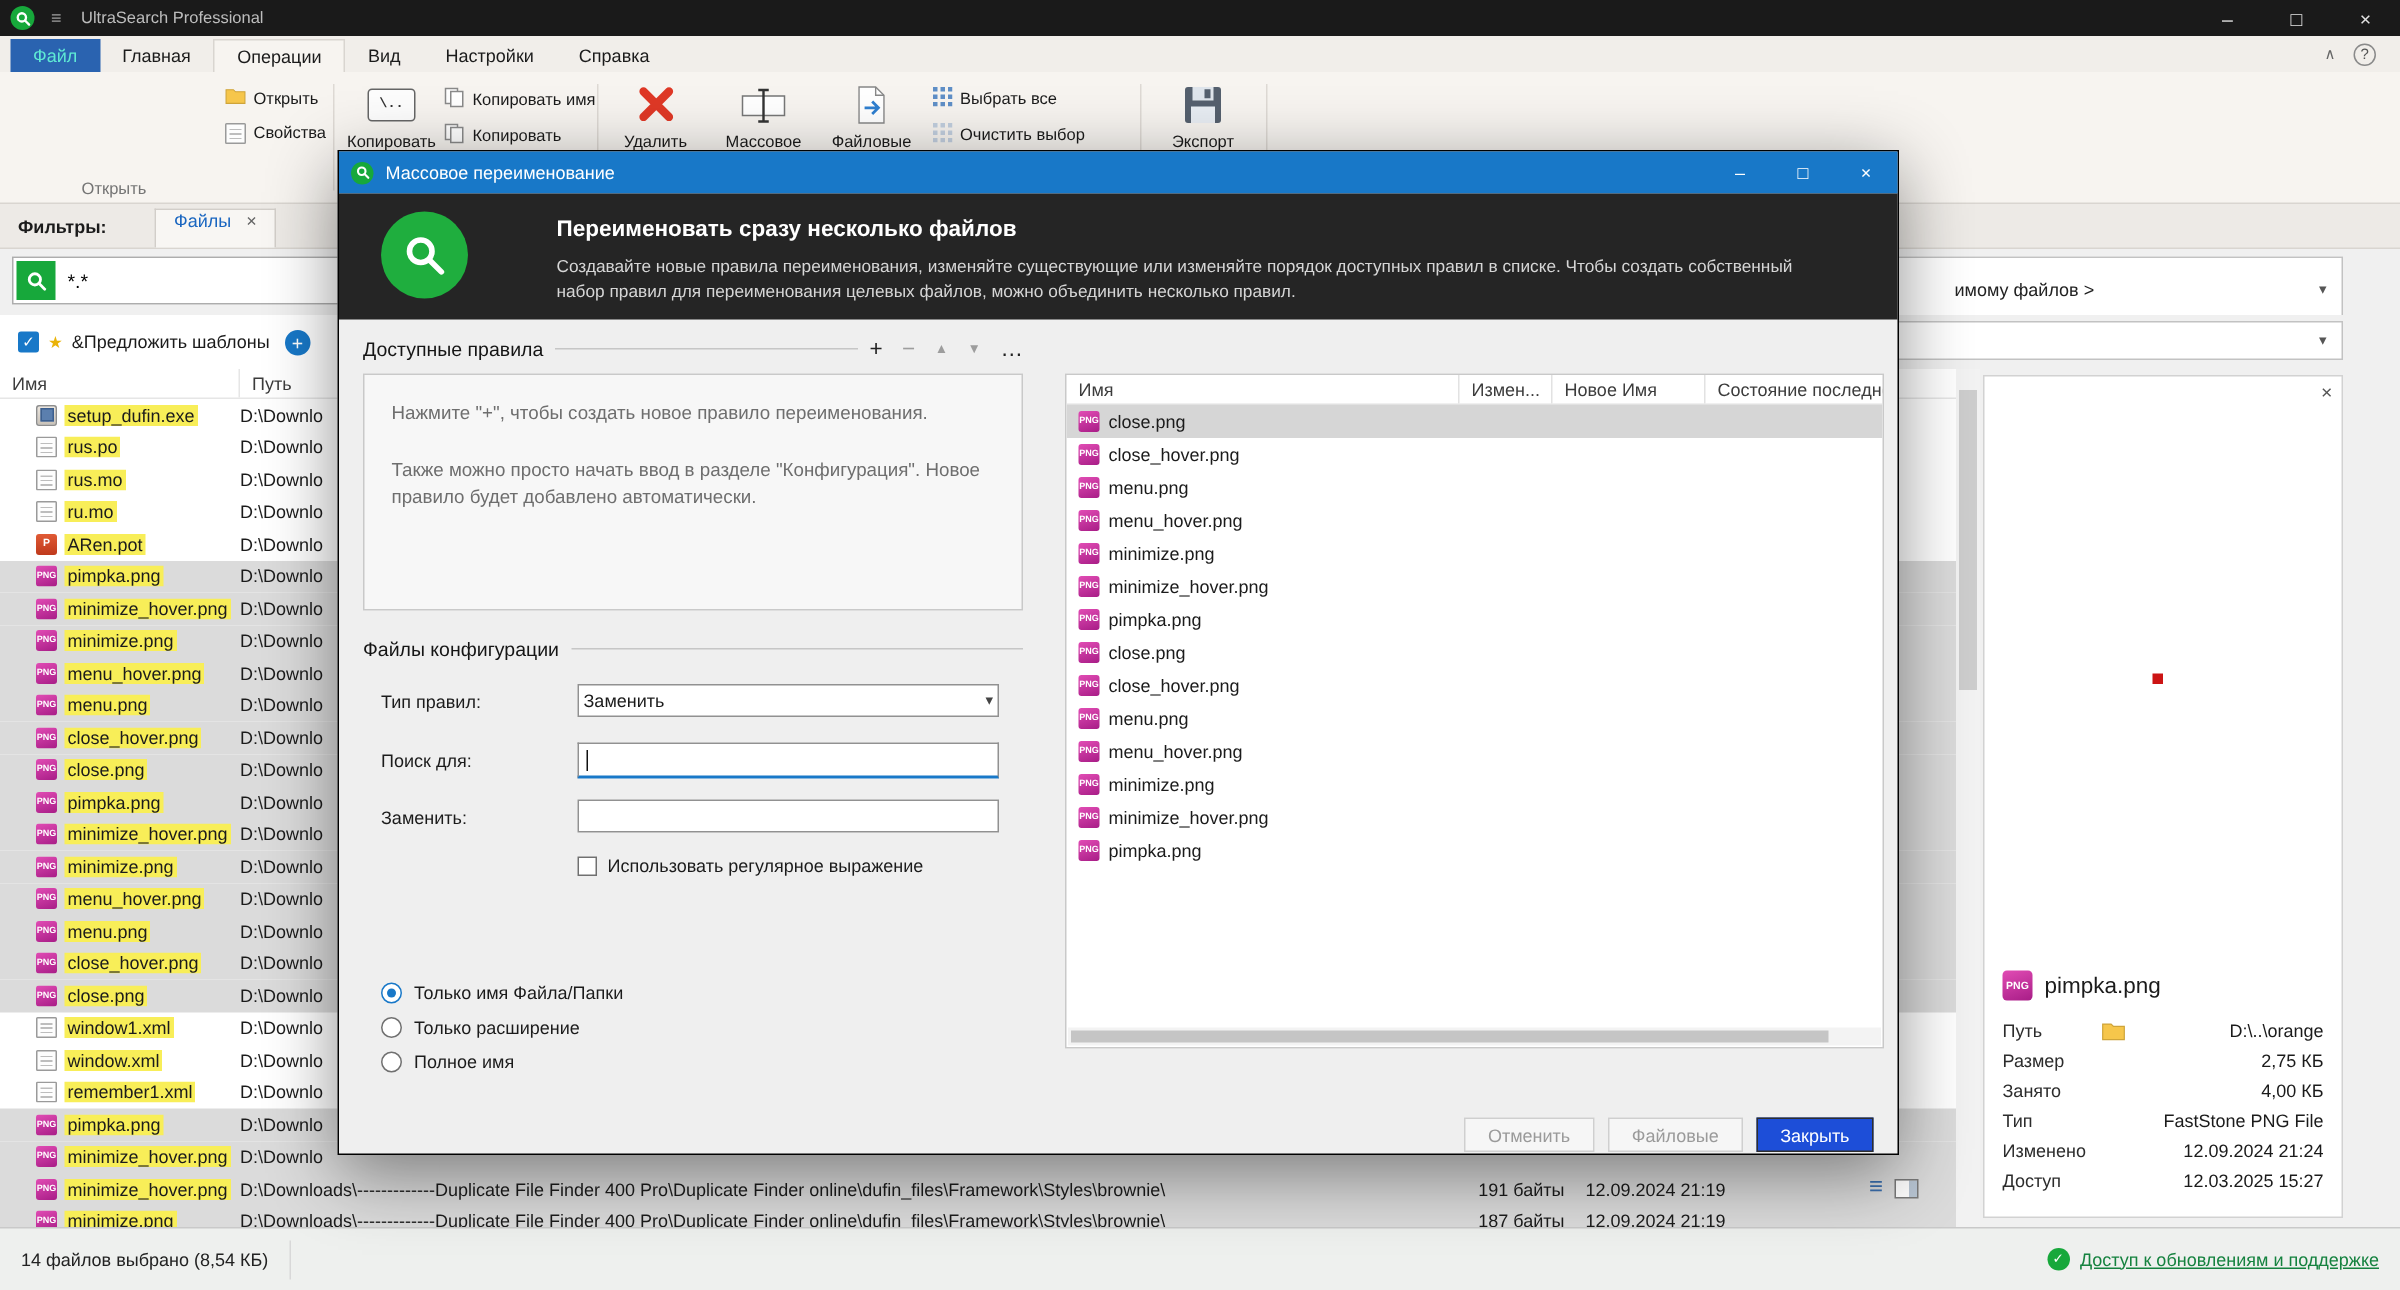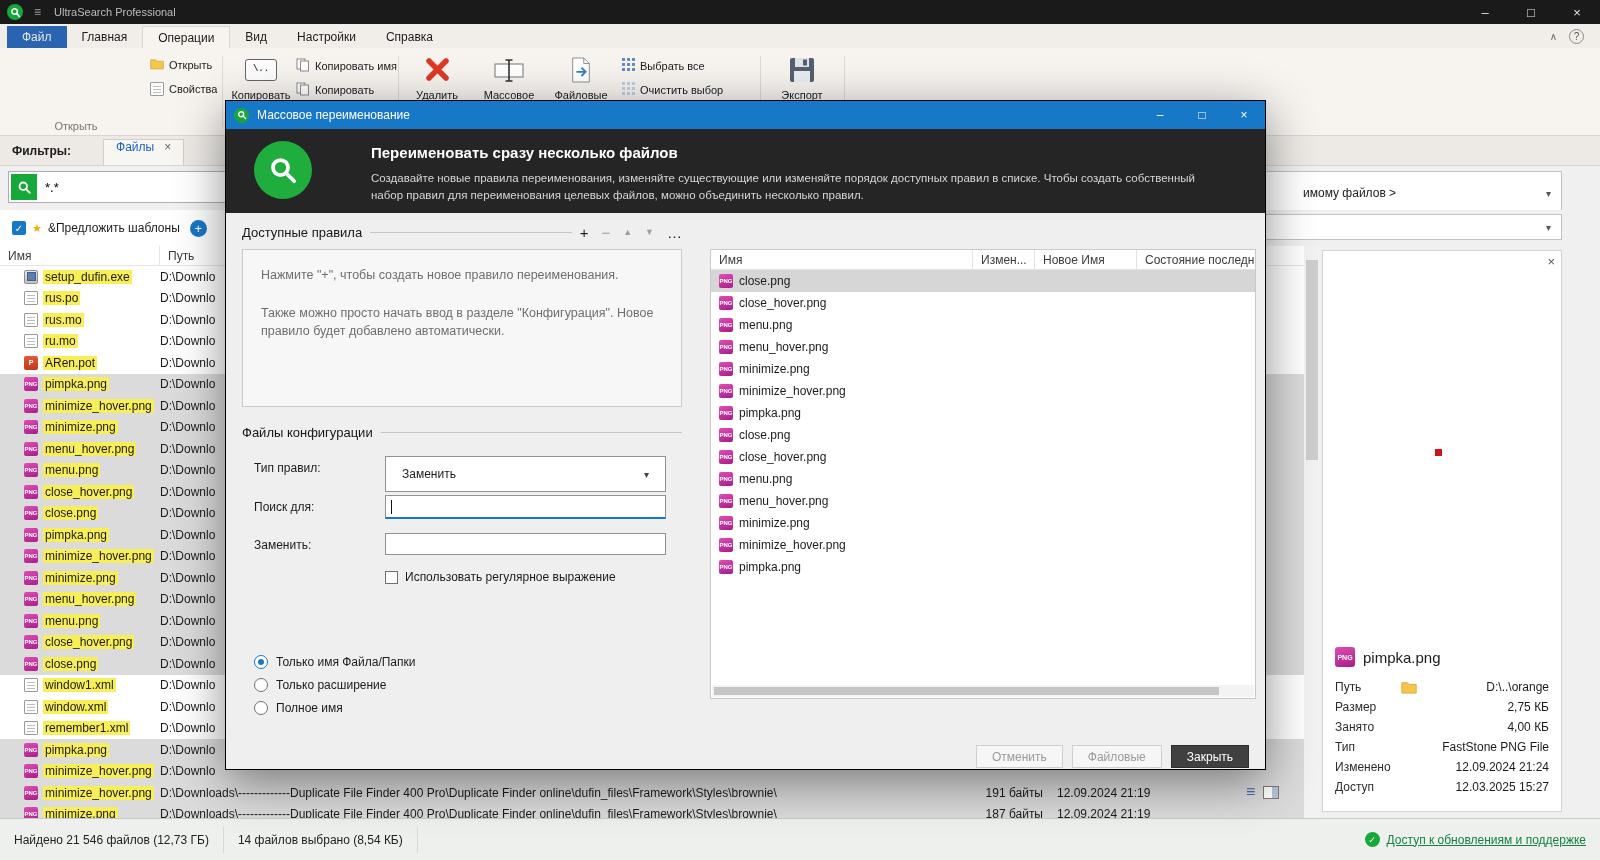--- a/index.html
+++ b/index.html
@@ -12,21 +12,21 @@
 .appicon{width:16px;height:16px;border-radius:50%;background:#17a83b;display:flex;align-items:center;justify-content:center;flex:none}
 .titlebar .appicon{margin-left:7px}
 .qa{margin-left:11px;color:#9f9f9f;font-size:12px}
 .tbtitle{margin-left:13px;font-size:11px;color:#bdbdbd}
 .winbtns{margin-left:auto;display:flex;height:100%}
 .winbtn{width:46px;display:flex;align-items:center;justify-content:center;font-size:13px;color:#e3e3e3}
 
 
 .menubar{position:absolute;left:0;top:24px;width:1600px;height:24px;background:#f1eeea;display:flex;align-items:flex-end}
 .mtab{height:22px;display:flex;align-items:center;padding:0 15px;color:#1b1b1b}
-.mtab.file{background:#2a63b0;color:#e5e5e5;margin-left:7px}
+.mtab.file{background:#2a63b0;color:#5eead4;margin-left:7px}
 .mtab.active{background:#f7f4f0;border:1px solid #d9d5d0;border-bottom:none}
 .menuright{margin-left:auto;display:flex;align-items:center;gap:12px;margin-right:16px;height:100%}
 .collapse{color:#666;font-size:10px}
 .helpbtn{width:15px;height:15px;border-radius:50%;border:1px solid #8a8a8a;color:#555;font-size:10px;display:flex;align-items:center;justify-content:center}
 
 
 .ribbon{position:absolute;left:0;top:48px;width:1600px;height:88px;background:#f7f4f0;border-bottom:1px solid #d9d5d0}
 .rbig{position:absolute;top:5px;display:flex;flex-direction:column;align-items:center;gap:3px;font-size:11px;text-align:center;line-height:1.25}
 .rbig .ricon{height:33px;display:flex;align-items:center;justify-content:center}
 .rsmall{position:absolute;display:flex;align-items:center;gap:5px;font-size:11px}
@@ -127,21 +127,21 @@
 .rhicons{display:flex;align-items:center;gap:13px}
 .rhic{font-size:15px;color:#9d9d9d;line-height:1}
 .rhic.en{color:#222}
 .rhic.sm{font-size:9px}
 
 .rulesbox{position:absolute;left:16px;top:36px;width:440px;height:158px;background:#f7f7f7;border:1px solid #c9c9c9;padding:16px 18px;color:#6e6e6e;font-size:12.5px;line-height:1.45}
 .rulesbox p + p{margin-top:20px}
 
 .flabel2{position:absolute;left:28px;color:#1b1b1b}
 .ctl{position:absolute;left:159px;width:281px;background:#fff;border:1px solid #919191}
-.ctl.select{height:36px;display:flex;align-items:center;padding:0 16px}
+.ctl.select{height:22px;display:flex;align-items:center;padding:0 3px}
 .ctl.select .chev{margin-left:auto;font-size:10px;color:#444}
 .ctl.inputbox{height:22px;position:absolute}
 .ctl.inputbox.focus{height:24px;border-bottom:2px solid #1878c8}
 .caret{position:absolute;left:5px;top:4px;width:1px;height:14px;background:#111}
 .chkrow{position:absolute;left:159px;top:357px;display:flex;align-items:center;gap:7px}
 .chk{width:13px;height:13px;border:1px solid #707070;background:#fff;flex:none}
 .radiogroup{position:absolute;left:28px;top:442px}
 .radiorow{display:flex;align-items:center;gap:8px;height:14px;margin-bottom:9px}
 .radio{width:14px;height:14px;border:1px solid #707070;border-radius:50%;background:#fff;position:relative;flex:none}
 .radio.on{border-color:#1878c8}
@@ -153,21 +153,21 @@
 .pt-c1{width:262px}.pt-c2{width:62px}.pt-c3{width:102px}.pt-c4{flex:1;border-right:none}
 .ptrow{display:flex;height:22px;align-items:center;padding-left:8px;gap:6px}
 .ptrow.sel{background:#d6d6d6}
 .pthscroll{position:absolute;left:1px;right:1px;bottom:1px;height:12px;background:#f3f3f3}
 .pthumb{position:absolute;left:2px;top:2px;width:505px;height:8px;background:#c5c5c5}
 
 .addbtns{position:absolute;left:484px;top:498px;display:flex;gap:10px}
 .addbtn{height:25px;background:#fdfdfd;border:1px solid #a7a7a7;display:flex;align-items:center;gap:7px;padding:0 14px}
 .dlgfoot{position:absolute;right:16px;top:532px;display:flex;gap:9px}
 .dbtn{height:23px;padding:0 15px;display:flex;align-items:center;justify-content:center;border:1px solid #cfcfcf;background:#f6f6f6;color:#9a9a9a}
-.dbtn.primary{background:#404040;color:#fff;border-color:#2e2e2e}
+.dbtn.primary{background:#1d4ed8;color:#fff;border-color:#2e2e2e}
 </style>
 </head>
 <body>
 
 <div class="app">
 
   <div class="titlebar">
     <span class="appicon">
       <svg width="11" height="11" viewBox="0 0 24 24">
           <circle cx="10" cy="10" r="6" fill="none" stroke="#fff" stroke-width="3.4"></circle>
@@ -636,21 +636,20 @@
           </div>
           <div class="rp-row">
             <span class="lbl">Доступ</span>
             <span class="val">12.03.2025 15:27</span>
           </div>
         </div>
     </div>
   </div>
 
   <div class="statusbar">
-    <div class="sseg">Найдено 21 546 файлов (12,73 ГБ)</div>
     <div class="sseg">14 файлов выбрано (8,54 КБ)</div>
     <div class="statuslink">
       <span class="slicon">✓</span>
       <span class="sltext">Доступ к обновлениям и поддержке</span>
     </div>
   </div>
 
   <div class="dialog">
     <div class="dlgtitle">
       <span class="appicon">

